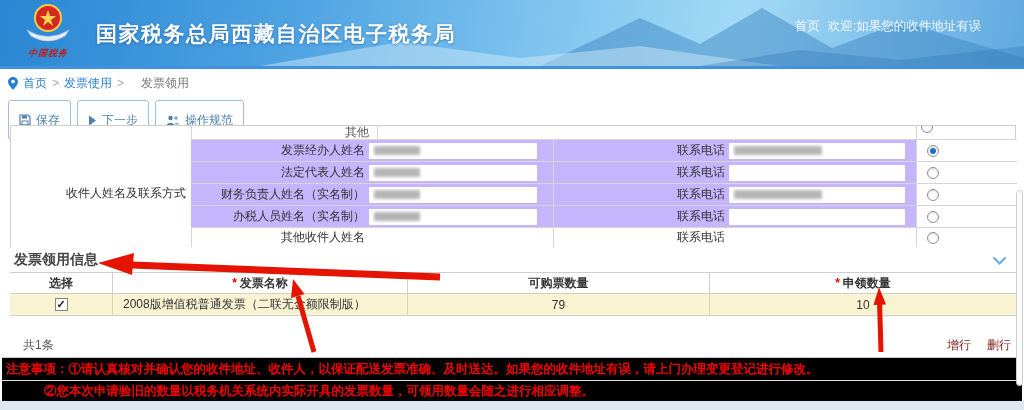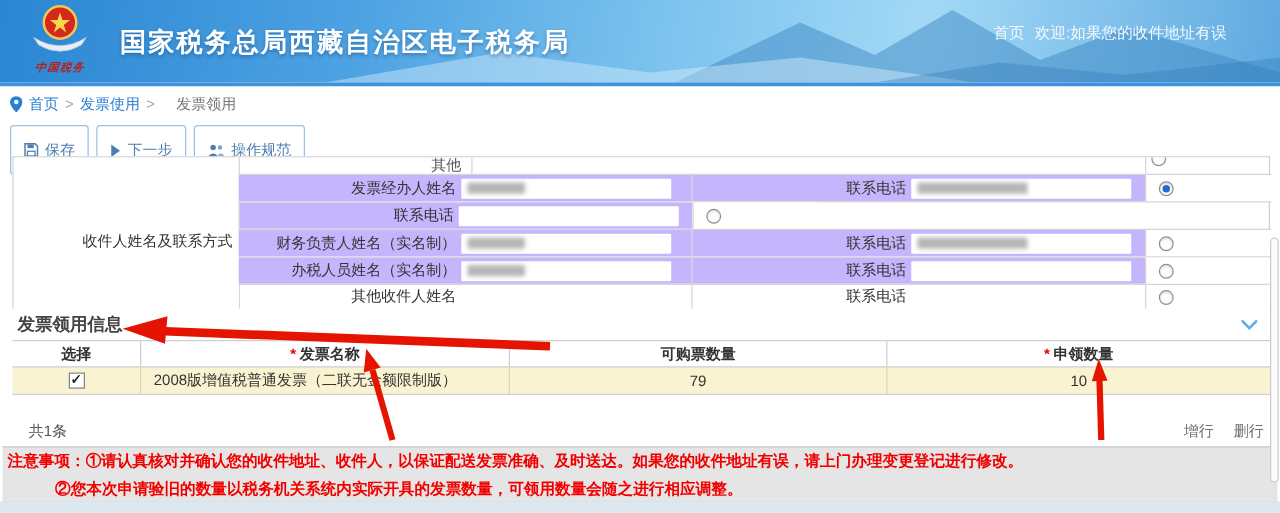--- a/index.html
+++ b/index.html
@@ -76,26 +76,26 @@
   .t2c { display:flex; align-items:center; justify-content:center; }
   .t2c1 { width:102px; } .t2c2 { width:295px; border-left:1px solid #cfcfcf; }
   .t2c3 { width:302px; border-left:1px solid #cfcfcf; } .t2c4 { width:307px; border-left:1px solid #cfcfcf; }
   .t2-data .t2c2 { justify-content:flex-start; padding-left:10px; }
   .t2-data .t2c2, .t2-data .t2c3, .t2-data .t2c4 { border-left-color:#ddd4b4; }
   .req { color:#e90000; margin-right:3px; font-weight:bold; }
 
   .footer-row { position:absolute; left:19px; top:336px; width:1006px; height:18px;
     display:flex; align-items:center; justify-content:space-between; font-size:12px; color:#555; }
   .footer-row .links { display:flex; gap:16px; padding-right:14px; }
-  .footer-row .links span { color:#737373; cursor:pointer; }
+  .footer-row .links span { color:#7f1d1d; cursor:pointer; }
   .count-label { padding-left:4px; }
 
   
   .notice { position:absolute; left:2px; top:357px; width:1020px; border-top:1px solid #c9c9c9;
-    border-bottom:1px solid #c9c9c9; background:#e5e5e5; }
+    border-bottom:1px solid #c9c9c9; background:#000000; }
   .notice .l1 { height:22px; line-height:22px; padding-left:4px; font-size:12.5px; font-weight:bold; color:#f20000; white-space:nowrap; }
   .notice .l2 { height:21px; line-height:21px; padding-left:42px; font-size:12.5px; font-weight:bold;
     color:#f20000; border-top:1px solid #e2e2e2; white-space:nowrap; }
   .bottom-strip { position:absolute; left:0; top:401px; width:1024px; height:9px; background:#dce7f2; }
 
   .scrollbar { position:absolute; left:1016px; top:190px; width:7px; height:196px;
     background:#fbfbfb; border:1px solid #ccc; border-radius:4px; }
 
   .arrows { position:absolute; left:0; top:0; width:1024px; height:410px; pointer-events:none; z-index:40; }
 </style>
@@ -185,20 +185,26 @@
         <span class="vbox vboxC">
             <span class="sm sm-phone"></span>
           </span>
         </div>
       <div class="cD">
           <span class="radio sel"></span>
         </div>
     </div>
 
     <div class="t1-row gray" style="top:35px;">
+      <div class="cB">
+          <span class="lblB">法定代表人姓名</span>
+        <span class="vbox vboxB">
+            <span class="sm sm-name"></span>
+          </span>
+        </div>
       <div class="cC">
           <span class="lblC">联系电话</span>
         <span class="vbox vboxC"></span>
         </div>
       <div class="cD">
           <span class="radio"></span>
         </div>
     </div>
 
     <div class="t1-row gray" style="top:57px;">

